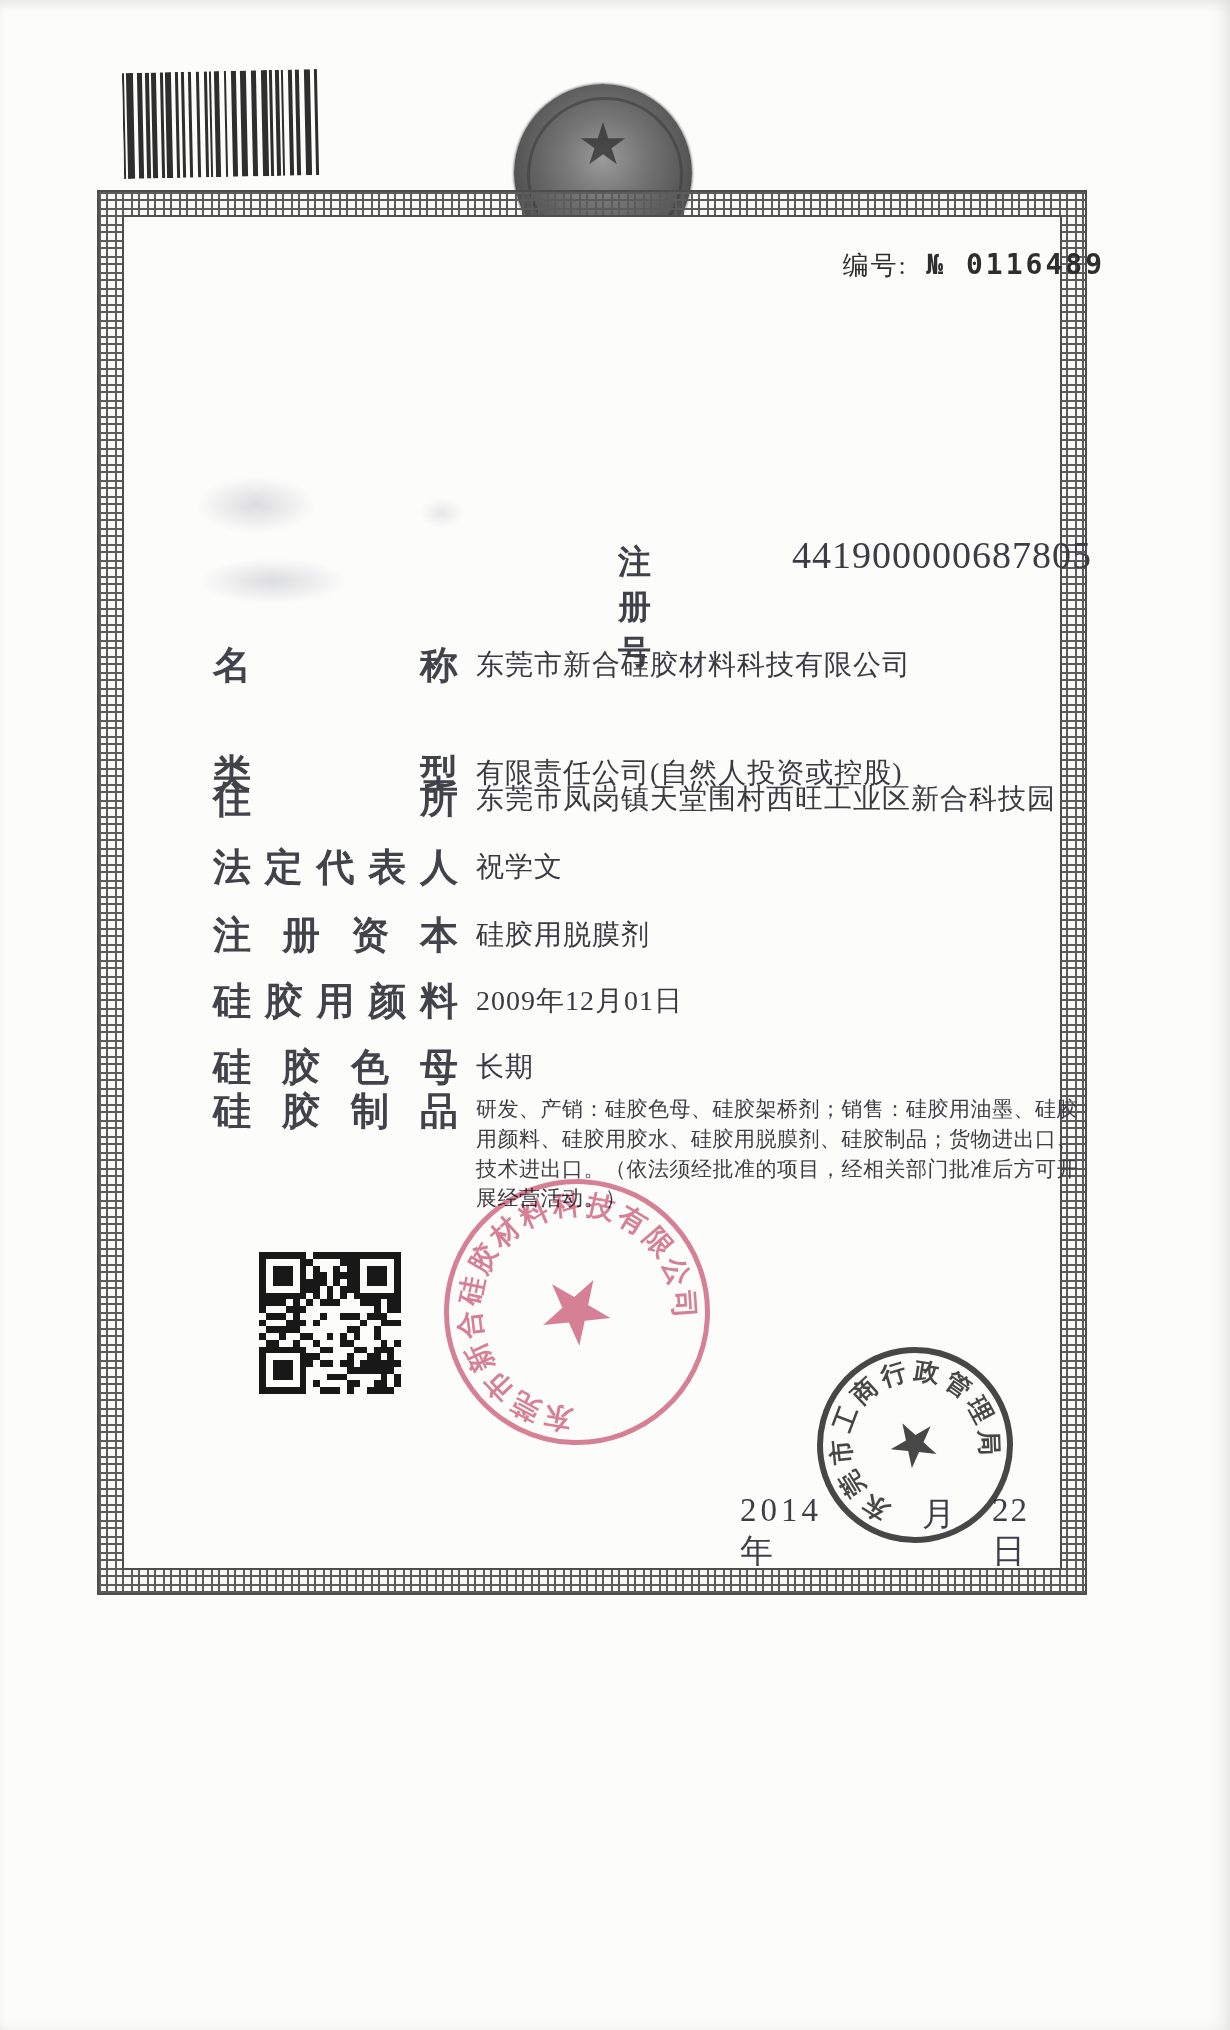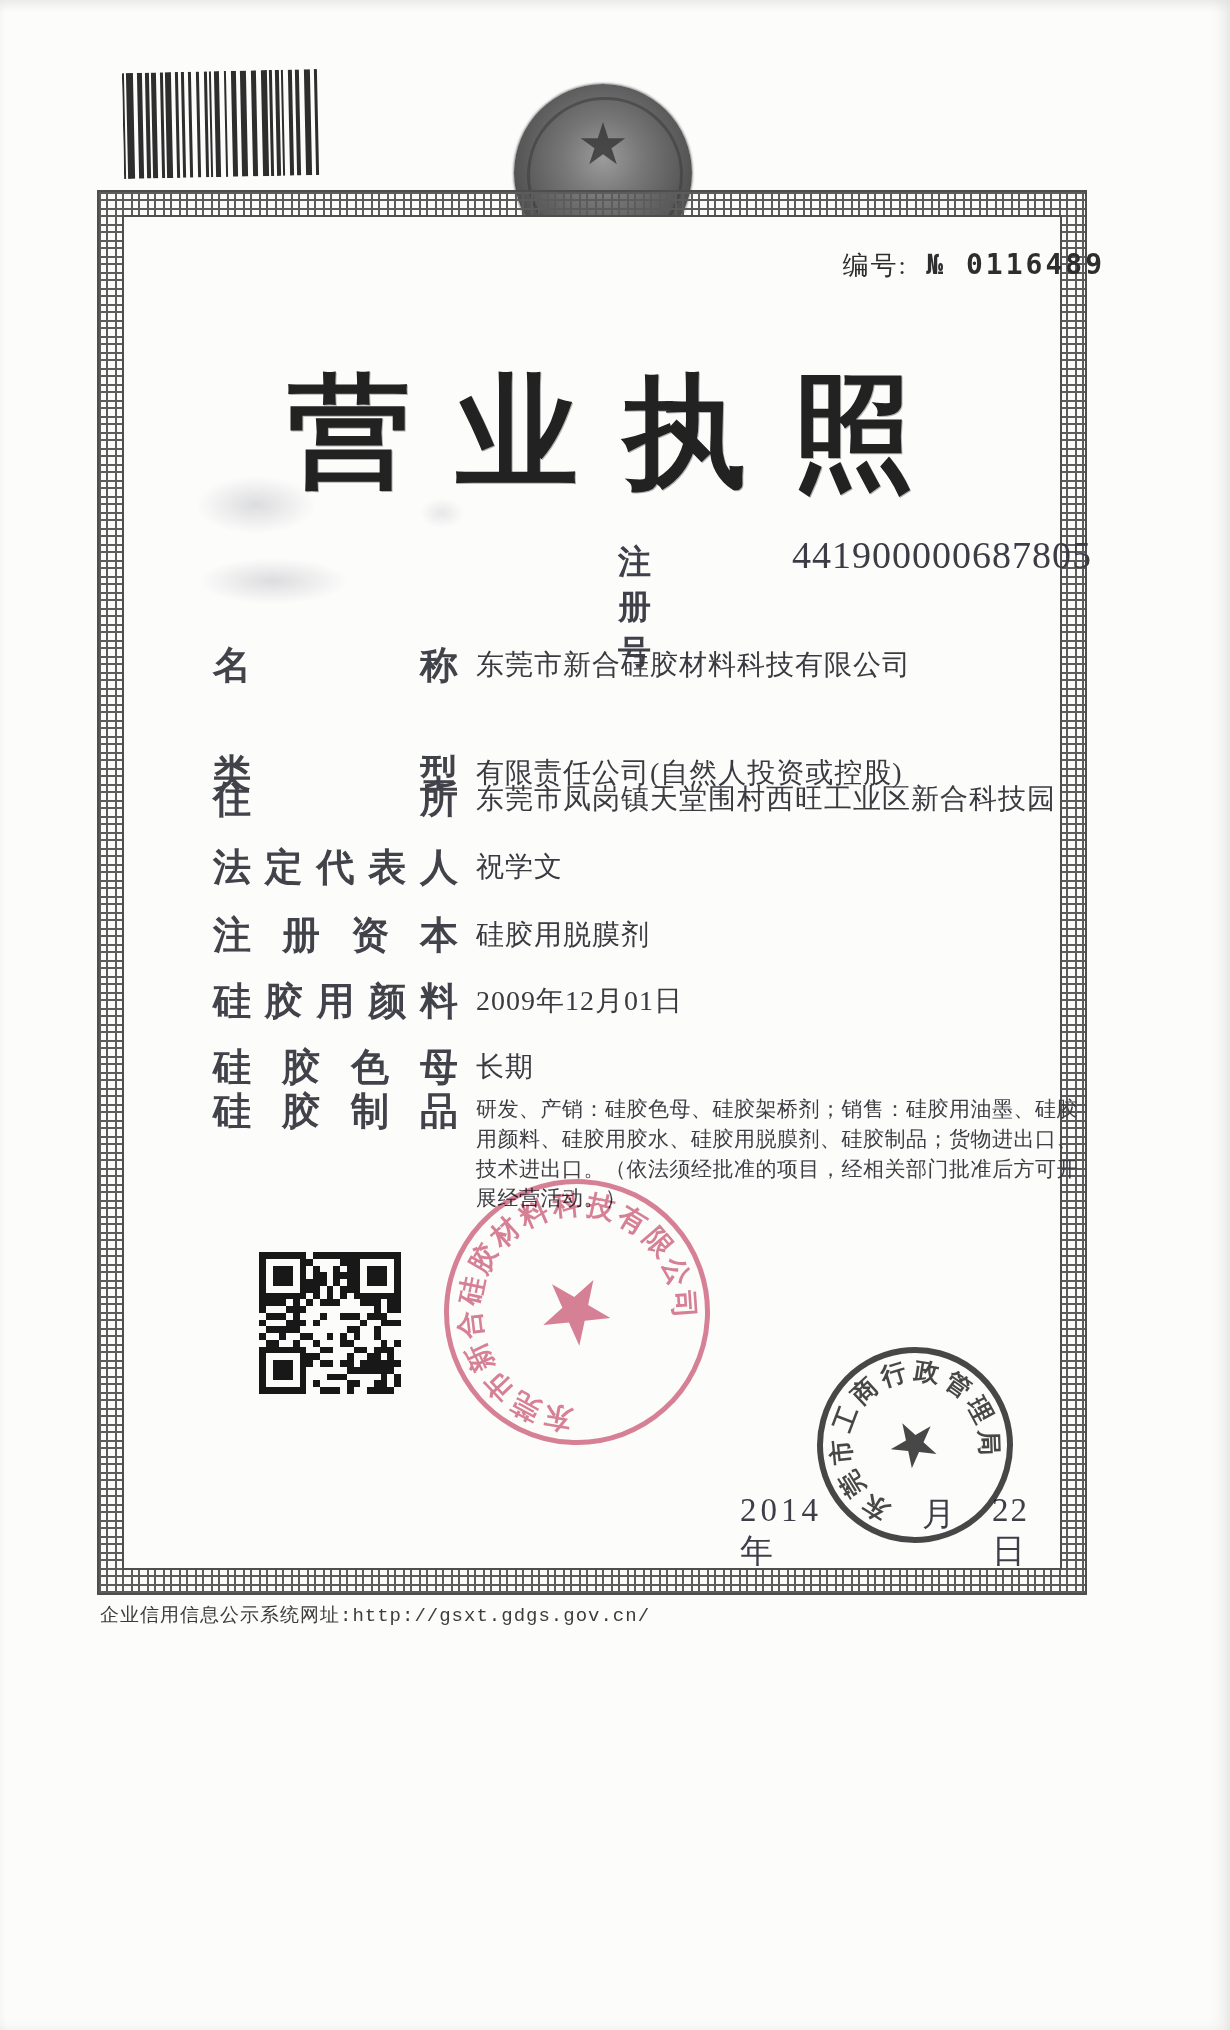--- a/index.html
+++ b/index.html
@@ -114,21 +114,20 @@
 
   <div class="smudge smudge-1"></div>
   <div class="smudge smudge-2"></div>
   <div class="smudge smudge-3"></div>
 
   <div class="serial">
     <span>编号:</span>
     <span class="serial-no">№ 0116489</span>
   </div>
 
-  <div class="title">营业执照</div>
 
   <div class="regline">
     <span class="reg-label">注册号</span>
     <span class="reg-number">441900000687805</span>
   </div>
 
   <div class="fields">
     <div class="field-row" style="top:640px">
       <span class="field-label">名称</span>
       <span class="field-value">东莞市新合硅胶材料科技有限公司</span>
@@ -640,15 +639,14 @@
       <span style="position: absolute; left: 50%; top: 50%; font-size: 25px; font-weight: 700; color: rgb(42, 42, 42); transform: translate(-50%, -50%) rotate(-65.5556deg) translateY(-74px); font-family: &quot;Liberation Sans&quot;, sans-serif;">市</span>
       <span style="position: absolute; left: 50%; top: 50%; font-size: 25px; font-weight: 700; color: rgb(42, 42, 42); transform: translate(-50%, -50%) rotate(-39.3333deg) translateY(-74px); font-family: &quot;Liberation Sans&quot;, sans-serif;">工</span>
       <span style="position: absolute; left: 50%; top: 50%; font-size: 25px; font-weight: 700; color: rgb(42, 42, 42); transform: translate(-50%, -50%) rotate(-13.1111deg) translateY(-74px); font-family: &quot;Liberation Sans&quot;, sans-serif;">商</span>
       <span style="position: absolute; left: 50%; top: 50%; font-size: 25px; font-weight: 700; color: rgb(42, 42, 42); transform: translate(-50%, -50%) rotate(13.1111deg) translateY(-74px); font-family: &quot;Liberation Sans&quot;, sans-serif;">行</span>
       <span style="position: absolute; left: 50%; top: 50%; font-size: 25px; font-weight: 700; color: rgb(42, 42, 42); transform: translate(-50%, -50%) rotate(39.3333deg) translateY(-74px); font-family: &quot;Liberation Sans&quot;, sans-serif;">政</span>
       <span style="position: absolute; left: 50%; top: 50%; font-size: 25px; font-weight: 700; color: rgb(42, 42, 42); transform: translate(-50%, -50%) rotate(65.5556deg) translateY(-74px); font-family: &quot;Liberation Sans&quot;, sans-serif;">管</span>
       <span style="position: absolute; left: 50%; top: 50%; font-size: 25px; font-weight: 700; color: rgb(42, 42, 42); transform: translate(-50%, -50%) rotate(91.7778deg) translateY(-74px); font-family: &quot;Liberation Sans&quot;, sans-serif;">理</span>
       <span style="position: absolute; left: 50%; top: 50%; font-size: 25px; font-weight: 700; color: rgb(42, 42, 42); transform: translate(-50%, -50%) rotate(118deg) translateY(-74px); font-family: &quot;Liberation Sans&quot;, sans-serif;">局</span>
     </div>
 
-  <div class="footer-left">企业信用信息公示系统网址:http://gsxt.gdgs.gov.cn/</div>
 
 </div>
 
 </body></html>

